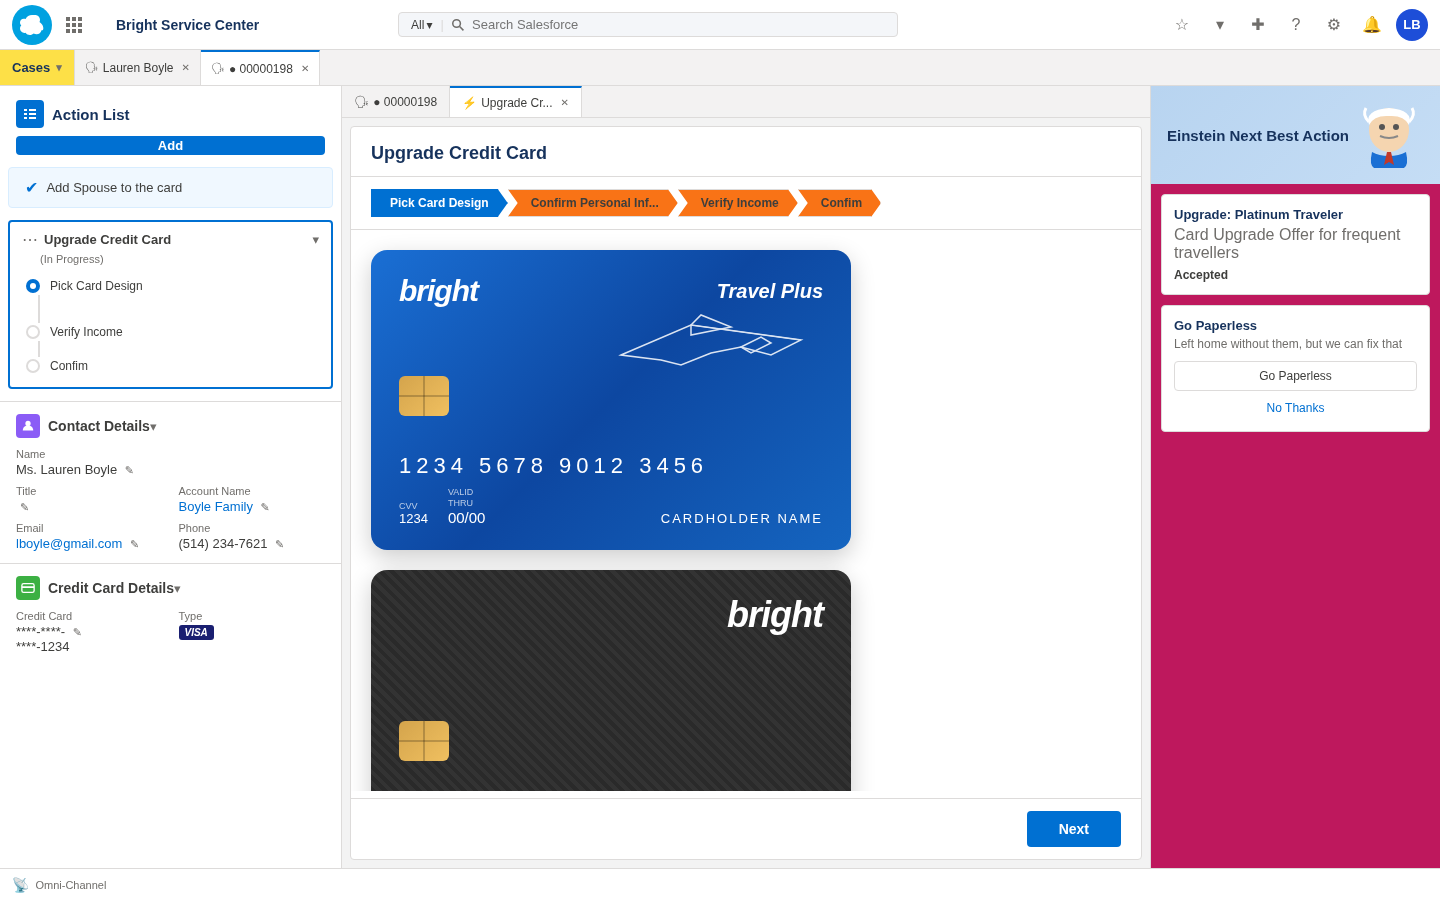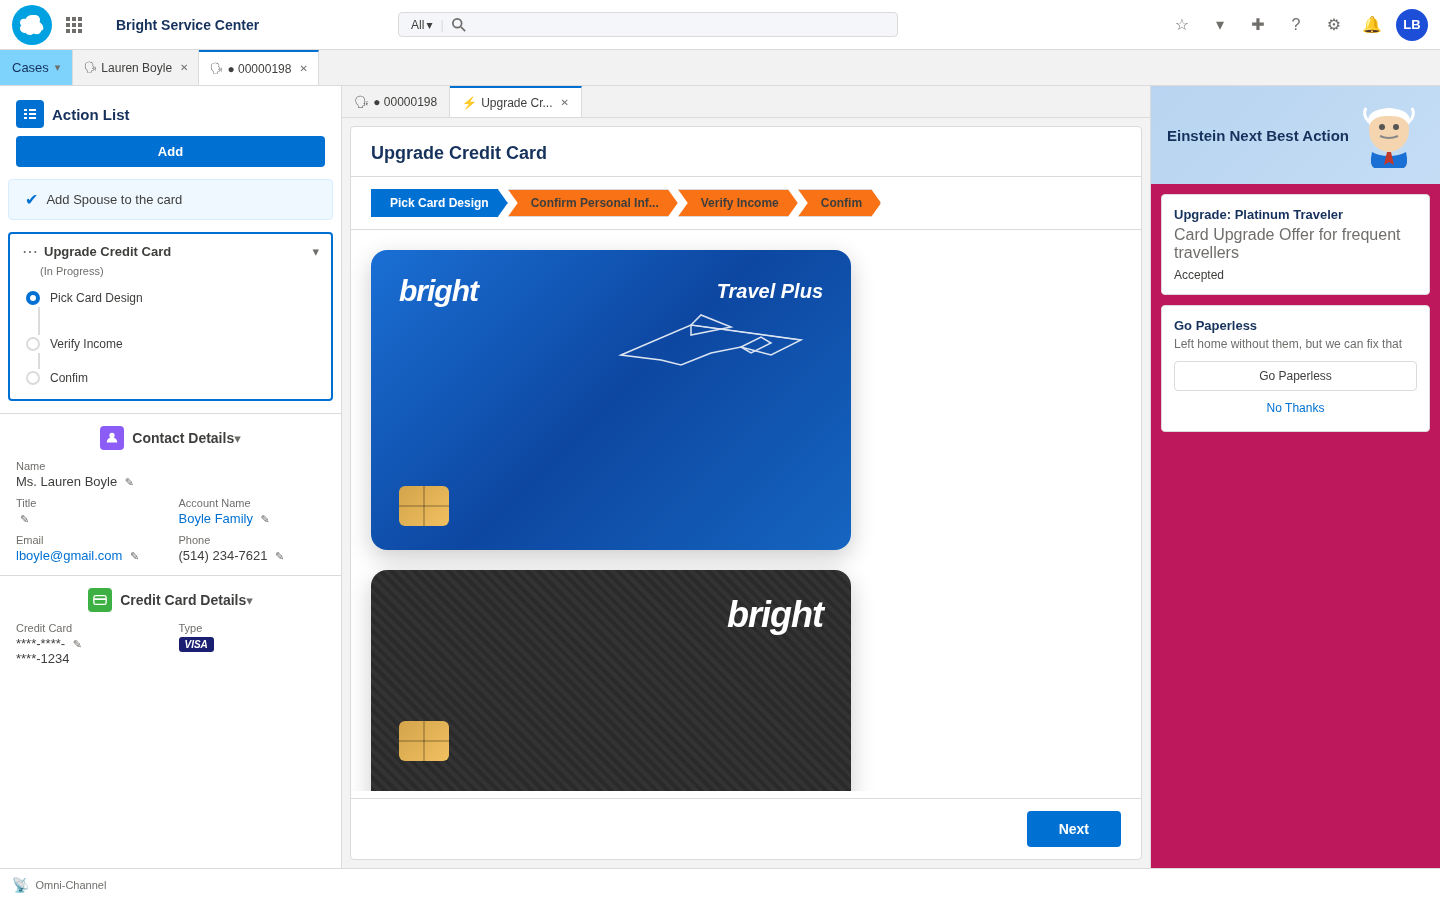--- a/index.html
+++ b/index.html
@@ -55,22 +55,22 @@
     .tab-bar {
       height: 36px;
       background: #f3f2f2;
       display: flex;
       align-items: stretch;
       border-bottom: 1px solid #dddbda;
       padding-left: 0;
     }
     .tab-bar-app {
       display: flex; align-items: center; padding: 0 12px;
-      background: #7dd3fc; border-right: 1px solid #dddbda;
-      font-weight: 400; font-size: 13px; color: #16325c;
+      background: #fde047; border-right: 1px solid #dddbda;
+      font-weight: 700; font-size: 13px; color: #16325c;
       gap: 6px;
     }
     .tab-item {
       display: flex; align-items: center; padding: 0 10px;
       border-right: 1px solid #dddbda; cursor: pointer;
       font-size: 12px; color: #3e3e3c; gap: 4px;
       background: #f3f2f2;
       position: relative;
     }
     .tab-item.active {
@@ -101,21 +101,21 @@
     .sidebar-section-icon {
       width: 28px; height: 28px; background: #0070d2; border-radius: 4px;
       display: flex; align-items: center; justify-content: center; color: #fff; font-size: 13px;
     }
     .sidebar-section-title {
       font-size: 15px; font-weight: 700; color: #16325c;
     }
     .add-btn {
       display: block; width: calc(100% - 32px); margin: 0 16px 12px;
       background: #0070d2; color: #fff; border: none; border-radius: 4px;
-      padding: 8px; font-size: 13px; font-weight: 600; cursor: pointer; text-align: center;
+      padding: 2px; font-size: 13px; font-weight: 600; cursor: pointer; text-align: center;
     }
     .add-spouse-item {
       display: flex; align-items: center; gap: 8px;
       padding: 10px 16px; border: 1px solid #d8edff; background: #f0f8ff;
       margin: 0 8px 12px; border-radius: 4px; cursor: pointer;
     }
     .add-spouse-icon { color: #0070d2; font-size: 16px; }
     .add-spouse-text { font-size: 13px; color: #3e3e3c; }
 
     
@@ -145,21 +145,21 @@
     }
     .step-line {
       width: 2px; height: 16px; background: #dddbda; margin-left: 6px;
     }
 
     
     .contact-section {
       border-top: 1px solid #dddbda; padding: 12px 16px;
     }
     .contact-section-header {
-      display: flex; align-items: center; justify-content: center; margin-bottom: 10px;
+      display: flex; align-items: center; justify-content: flex-start; margin-bottom: 10px;
     }
     .contact-section-left { display: flex; align-items: center; gap: 8px; }
     .contact-icon {
       width: 24px; height: 24px; background: #8b5cf6; border-radius: 4px;
       display: flex; align-items: center; justify-content: center; color: #fff; font-size: 11px;
     }
     .contact-title { font-size: 14px; font-weight: 700; color: #3e3e3c; }
     .field-group { margin-bottom: 8px; }
     .field-label { font-size: 11px; color: #706e6b; margin-bottom: 2px; }
     .field-value { font-size: 13px; color: #3e3e3c; }
@@ -303,21 +303,21 @@
       background: linear-gradient(135deg, #b8d4f0 0%, #c5ddf5 100%);
       padding: 14px 16px; display: flex; align-items: center; justify-content: space-between;
       position: relative;
     }
     .einstein-title { font-size: 15px; font-weight: 700; color: #16325c; }
     .einstein-card {
       background: #fff; margin: 10px; border: 1px solid #dddbda; border-radius: 4px; padding: 12px;
     }
     .einstein-card-title { font-size: 13px; font-weight: 700; color: #16325c; margin-bottom: 4px; }
     .einstein-card-desc { font-size: 16px; color: #706e6b; margin-bottom: 6px; }
-    .einstein-card-status { font-size: 12px; color: #3e3e3c; font-weight: 400; }
+    .einstein-card-status { font-size: 12px; color: #3e3e3c; font-weight: 700; }
     .einstein-action-card {
       background: #fff; margin: 10px; border: 1px solid #dddbda; border-radius: 4px; padding: 12px;
     }
     .einstein-action-title { font-size: 13px; font-weight: 700; color: #16325c; margin-bottom: 4px; }
     .einstein-action-desc { font-size: 12px; color: #706e6b; margin-bottom: 10px; }
     .einstein-action-btn {
       display: block; width: 100%; text-align: center;
       background: #fff; border: 1px solid #dddbda; border-radius: 4px;
       padding: 7px; font-size: 12px; color: #3e3e3c; cursor: pointer; margin-bottom: 6px;
     }
@@ -366,20 +366,21 @@
   <div class="search-bar">
     <span style="font-size:12px;color:#3e3e3c;display:flex;align-items:center;gap:2px;cursor:pointer;">
       <span>All</span>
       <span>▾</span>
     </span>
     <span style="color:#dddbda">|</span>
     <svg width="14" height="14" viewBox="0 0 16 16" fill="#706e6b">
       <circle cx="6" cy="6" r="5" stroke="#706e6b" stroke-width="2" fill="none"></circle>
       <line x1="10" y1="10" x2="15" y2="15" stroke="#706e6b" stroke-width="2"></line>
     </svg>
+    <input type="text" placeholder="Search Salesforce" style="">
   </div>
   <div class="nav-right">
     <div class="nav-icon-btn">☆</div>
     <div class="nav-icon-btn">▾</div>
     <div class="nav-icon-btn">✚</div>
     <div class="nav-icon-btn">?</div>
     <div class="nav-icon-btn">⚙</div>
     <div class="nav-icon-btn">🔔</div>
     <div class="avatar">LB</div>
   </div>
@@ -590,20 +591,36 @@
 
             <svg class="card-airplane" width="220" height="80" viewBox="0 0 220 80" fill="none" style="position:absolute;right:20px;top:55px;opacity:0.85;">
               <path d="M10 50 L80 20 L190 35 L160 50 L130 42 L100 48 L70 60 L50 55 Z" stroke="white" stroke-width="1.5" fill="none"></path>
               <path d="M80 20 L90 10 L120 22 L80 30 Z" stroke="white" stroke-width="1.5" fill="none"></path>
               <path d="M130 42 L150 32 L160 38 L140 48 Z" stroke="white" stroke-width="1.5" fill="none"></path>
               <line x1="80" y1="20" x2="190" y2="35" stroke="white" stroke-width="1"></line>
             </svg>
             <div style="margin-top:30px;">
               <div class="card-chip"></div>
             </div>
+            <div>
+              <div style="font-size:22px;letter-spacing:5px;color:#fff;font-weight:500;margin-bottom:8px;">1234  5678  9012  3456</div>
+              <div style="display:flex;align-items:flex-end;gap:20px;">
+                <div>
+                  <div style="font-size:9px;color:rgba(255,255,255,0.7);">CVV</div>
+                  <div style="font-size:13px;color:#fff;font-weight:500;">1234</div>
+                </div>
+                <div>
+                  <div style="font-size:9px;color:rgba(255,255,255,0.7);line-height:1.2;">VALID<br>THRU</div>
+                  <div style="font-size:15px;color:#fff;font-weight:500;">00/00</div>
+                </div>
+                <div style="flex:1;text-align:right;">
+                  <div style="font-size:13px;letter-spacing:2px;color:#fff;text-transform:uppercase;">CARDHOLDER NAME</div>
+                </div>
+              </div>
+            </div>
           </div>
         </div>
 
         <div class="credit-card-visual dark">
           <div style="position:absolute;top:0;left:0;right:0;bottom:0;padding:24px 28px;display:flex;flex-direction:column;justify-content:space-between;">
             <div style="display:flex;justify-content:flex-end;">
               <span style="font-size:36px;font-weight:700;color:#fff;font-style:italic;letter-spacing:-1px;">bright</span>
             </div>
             <div>
               <div class="card-chip"></div>

